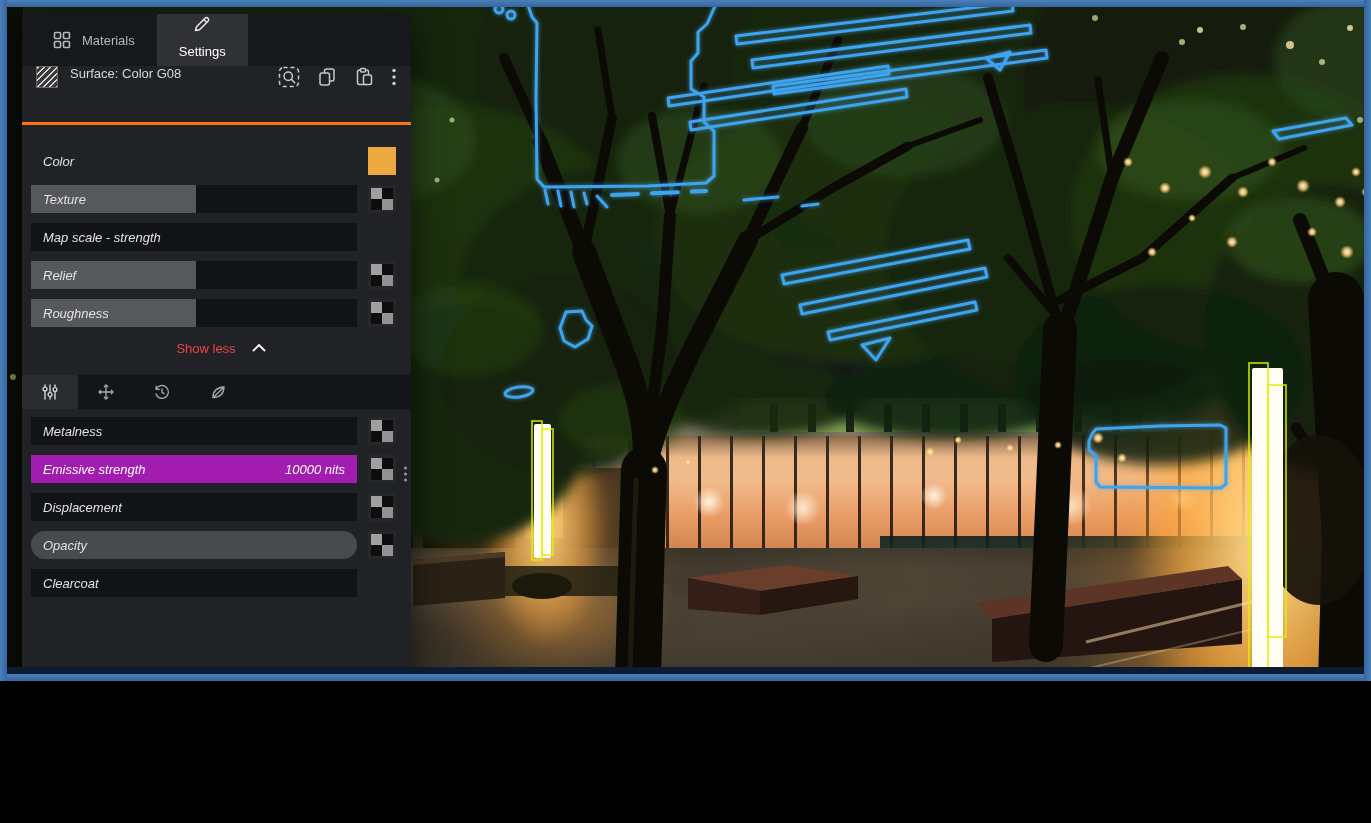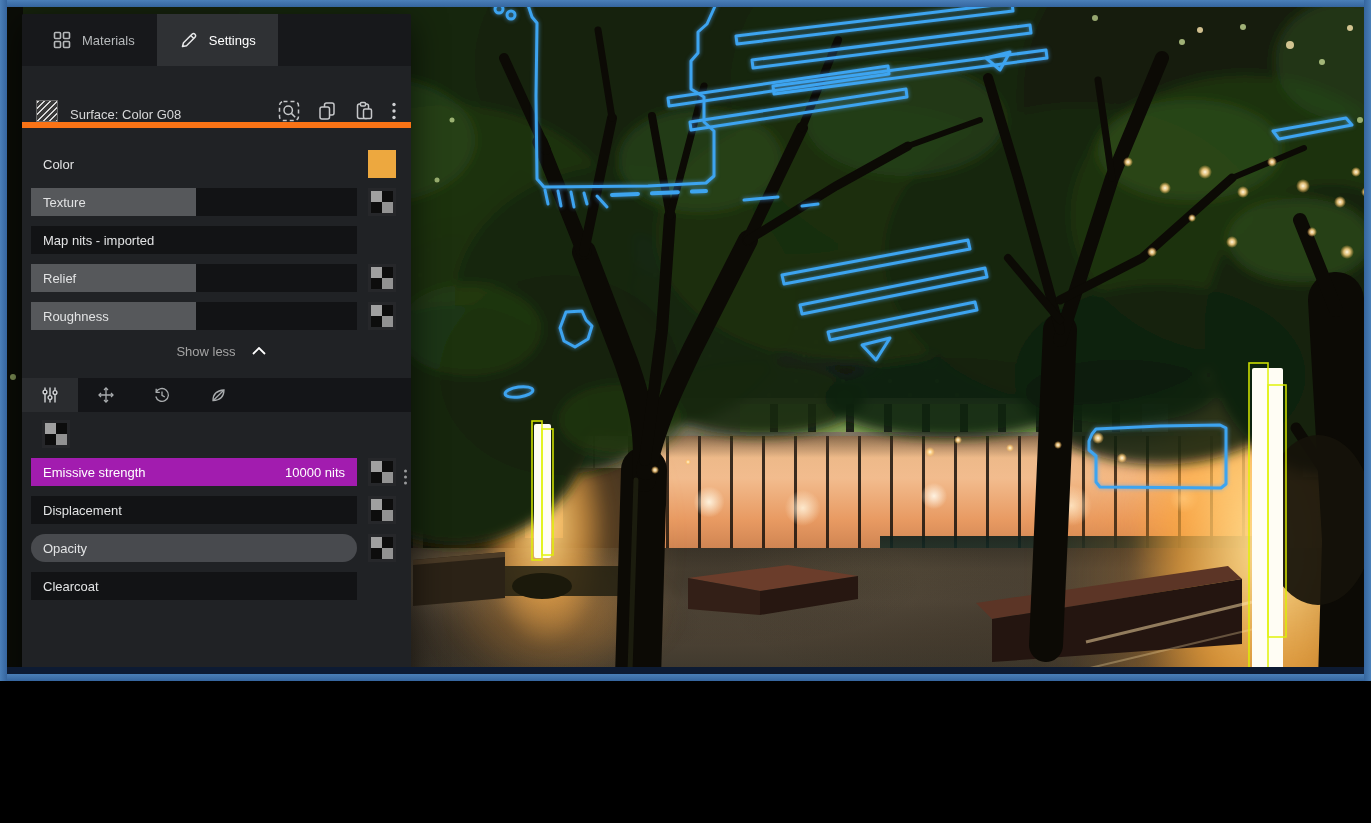--- a/index.html
+++ b/index.html
@@ -73,43 +73,43 @@
       background-size:47px 53px;}
   .overlay{position:absolute;left:0;top:0;z-index:5;}
   .sel{filter:drop-shadow(0 0 2px rgba(80,170,255,.7));}
 
   
   .panel{position:absolute;left:22px;top:14px;width:389px;height:719px;background:#202225;z-index:20;
       border-radius:2px 2px 6px 6px;box-shadow:0 10px 34px rgba(0,0,0,.65);color:#dfe0e1;font-size:13px;}
   .tabbar{height:52px;background:#17181b;display:flex;align-items:stretch;border-radius:2px 2px 0 0;}
   .tab{display:flex;align-items:center;gap:10px;padding:0 22px;color:#b6b9bb;cursor:pointer;}
   .tab.first{margin-left:8px;}
-  .tab.active{background:#2f3134;color:#fff;}
-  .surface-row{height:56px;display:flex;align-items:flex-end;padding:0 14px;border-bottom:6px solid #f97316;}
+  .tab.active{background:#2f3134;color:#fff;flex-direction:column;}
+  .surface-row{height:56px;display:flex;align-items:flex-start;padding:0 14px;border-bottom:3px solid #f97316;}
   .hatch{width:20px;height:20px;margin-right:12px;border:1px solid #6a6a6a;
       background:repeating-linear-gradient(135deg,#d8d8d8 0 1.5px,#3a3a3a 1.5px 4.5px);}
   .surface-title{flex:1;color:#d6d7d8;}
   .hdr-icons{display:flex;align-items:center;gap:17px;}
   .rows{padding:22px 0 0 9px;}
   .rows.second{padding-top:8px;}
-  .prow{height:28px;margin-bottom:10px;display:flex;align-items:flex-end;}
+  .prow{height:28px;margin-bottom:10px;display:flex;align-items:flex-end;font-style:italic;}
   .bar{width:326px;height:28px;background:#121315;display:flex;align-items:center;padding:0 12px;
       box-sizing:border-box;color:#e2e3e4;}
   .bar.none{background:transparent;}
   .bar.half{background:linear-gradient(90deg,#56585b 0 50.5%,#121315 50.5%);}
   .bar.full{background:#484a4e;border-radius:14px;}
   .bar.blue{background:#a21caf;color:#fff;}
   .bar .val{margin-left:auto;}
   .thumb{width:28px;height:28px;margin-left:11px;flex:0 0 auto;border:3px solid #26272a;box-sizing:border-box;
       background:conic-gradient(#0d0d0d 0 25%, #929292 0 50%, #0d0d0d 0 75%, #a0a0a0 0);}
   .thumb.blank{visibility:hidden;}
   .thumb.black{background:#050505;border-color:#121214;}
   .thumb.orange{background:#eda83f;border:0;}
   .row-kebab{margin-left:7px;}
-  .showless{display:flex;align-items:center;justify-content:center;gap:16px;color:#a3a3a3;height:22px;margin-top:4px;cursor:pointer;}
+  .showless{display:flex;align-items:center;justify-content:center;gap:16px;color:#ef4444;height:22px;margin-top:4px;cursor:pointer;}
   .tooltabs{margin-top:16px;height:34px;background:#141518;display:flex;align-items:stretch;}
   .ttab{width:56px;display:flex;align-items:center;justify-content:center;cursor:pointer;}
   .ttab.active{background:#2a2c2f;}
   svg.ic{display:block;}
 </style>
 </head>
 <body>
 
 <div class="frame">
 
@@ -385,21 +385,21 @@
         <span class="thumb orange"></span>
       </div>
       <div class="prow">
         <div class="bar half">
           <span>Texture</span>
         </div>
         <span class="thumb"></span>
       </div>
       <div class="prow">
         <div class="bar">
-          <span>Map nits - imported</span>
+          <span>Map scale - strength</span>
         </div>
         <span class="thumb blank"></span>
       </div>
       <div class="prow">
         <div class="bar half">
           <span>Relief</span>
         </div>
         <span class="thumb"></span>
       </div>
       <div class="prow">
@@ -449,20 +449,23 @@
           <g stroke="#a9acae" stroke-width="1.3" fill="none">
             <path d="M4,14.5 C4,7.5 8.5,4.5 15,4 C14.8,11 11,14.3 4,14.5 Z"></path>
             <path d="M14.5,4.5 L4.5,14.2"></path>
           </g>
         </svg>
       </div>
     </div>
 
     <div class="rows second">
       <div class="prow">
+        <div class="bar">
+          <span>Metalness</span>
+        </div>
         <span class="thumb"></span>
       </div>
       <div class="prow">
         <div class="bar blue">
           <span>Emissive strength</span>
           <span class="val">10000 nits</span>
         </div>
         <span class="thumb"></span>
         <svg class="ic row-kebab" width="5" height="18" viewBox="0 0 5 18">
           <g fill="#9a9b9d">

